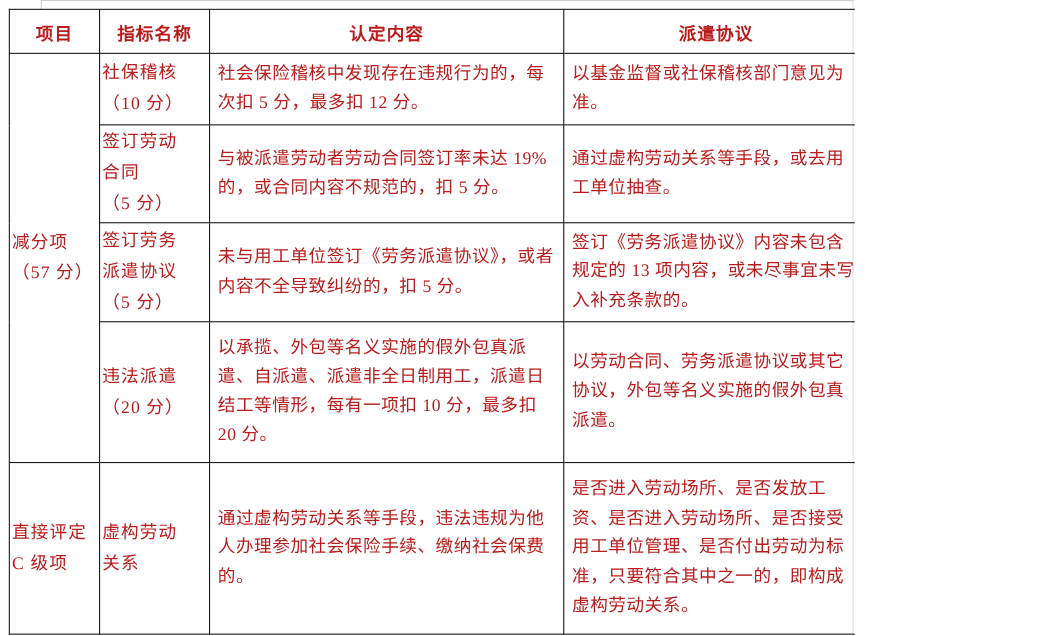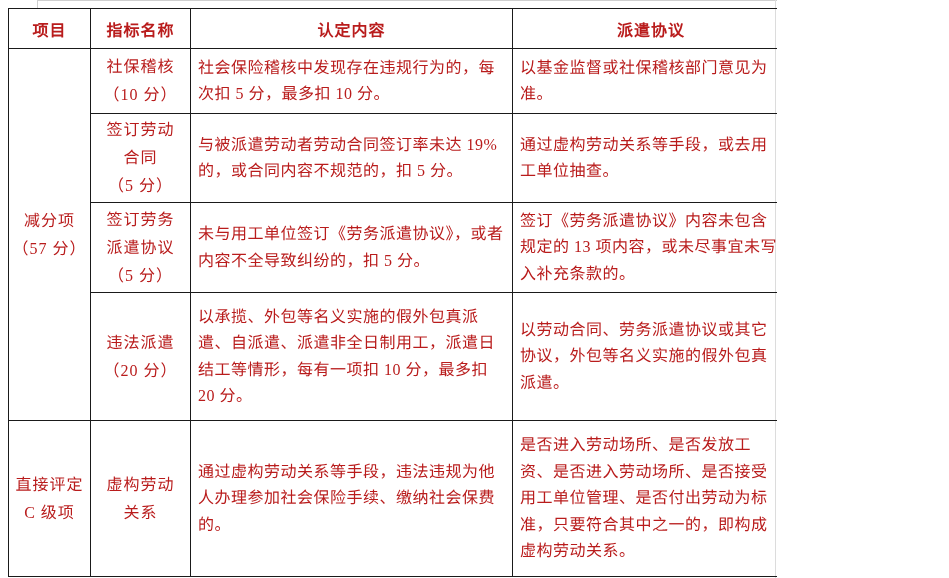--- a/index.html
+++ b/index.html
@@ -50,21 +50,20 @@
     text-align: center;
     letter-spacing: 1px;
   }
   tr.h-head { height: 40px; }
   tr.h-r1 { height: 65px; }
   tr.h-r2 { height: 85px; }
   tr.h-r3 { height: 90px; }
   tr.h-r4 { height: 128px; }
   tr.h-r5 { height: 156px; }
   td.cell-name {
-    text-align: center;
     white-space: pre-line;
     line-height: 28px;
     letter-spacing: 1px;
     padding: 2px 2px;
     margin-left: 22px;
   }
   td.cell-text {
     text-align: left;
     line-height: 26.5px;
     letter-spacing: 0.5px;
@@ -98,21 +97,21 @@
       <th>派遣协议</th>
       <th>自评分</th>
       <th>终评分</th>
     </tr>
 
     <tr class="h-r1">
       <td class="cell-name" rowspan="4">减分项
 （57 分）</td>
       <td class="cell-name">社保稽核
 （10 分）</td>
-      <td class="cell-text">社会保险稽核中发现存在违规行为的，每次扣 5 分，最多扣 10 分。</td>
+      <td class="cell-text">社会保险稽核中发现存在违规行为的，每次扣 5 分，最多扣 12 分。</td>
       <td class="cell-text">以基金监督或社保稽核部门意见为准。</td>
       <td class="cell-score"></td>
       <td class="cell-score"></td>
     </tr>
 
     <tr class="h-r2">
       <td class="cell-name">签订劳动
 合同
 （5 分）</td>
       <td class="cell-text">与被派遣劳动者劳动合同签订率未达 19%的，或合同内容不规范的，扣 5 分。</td>

